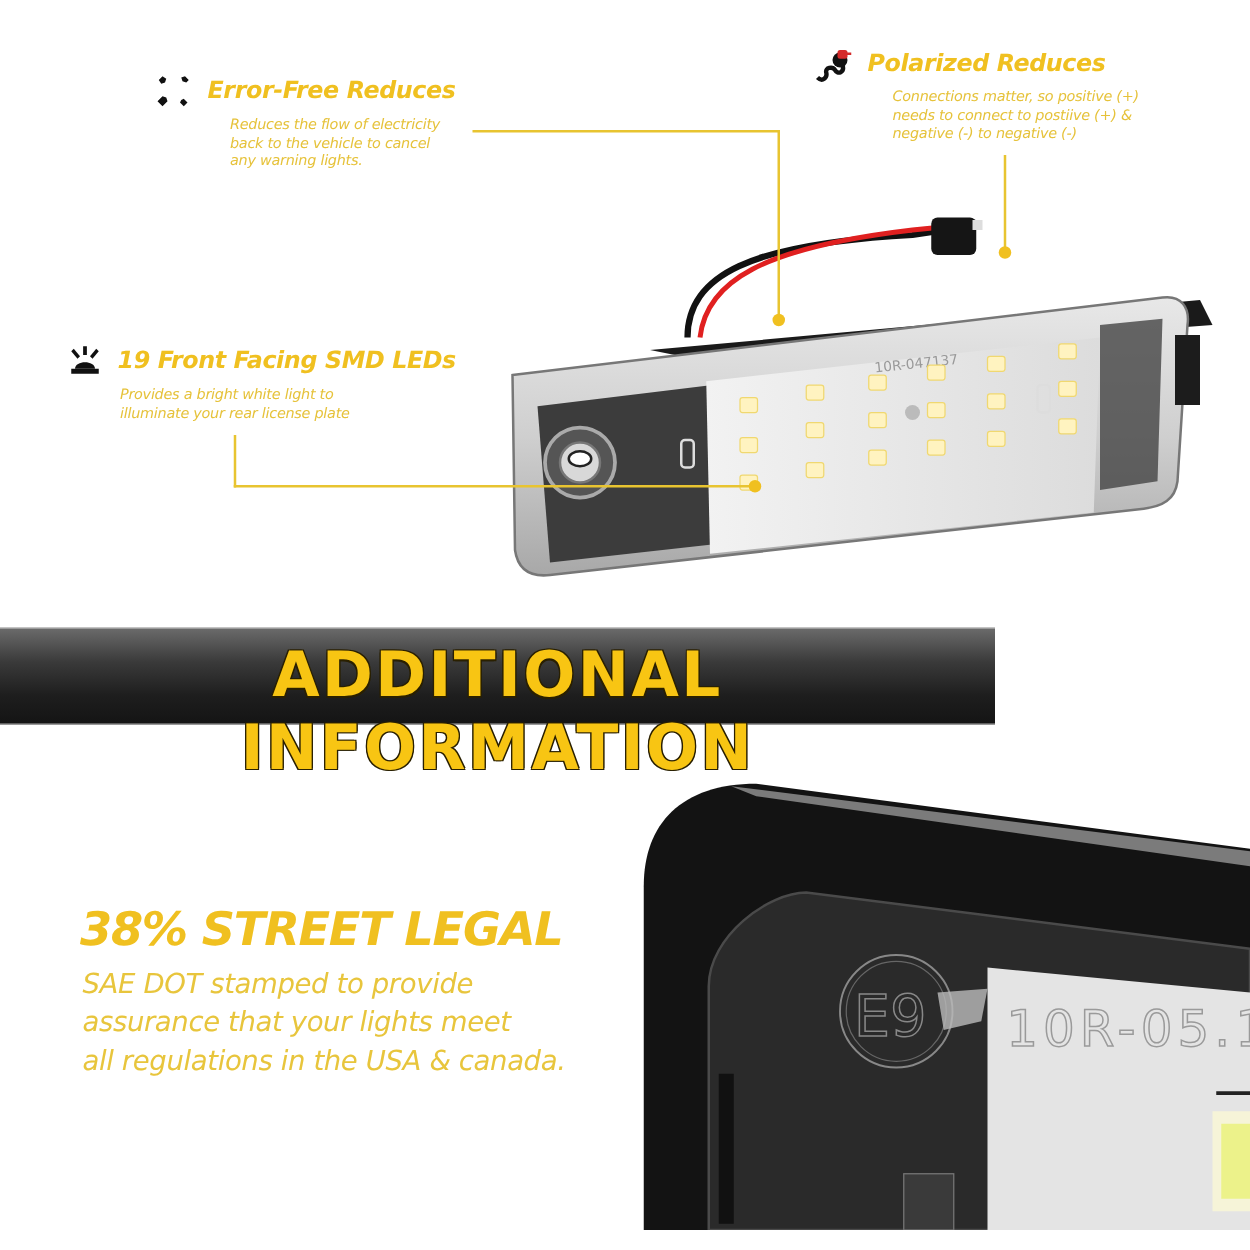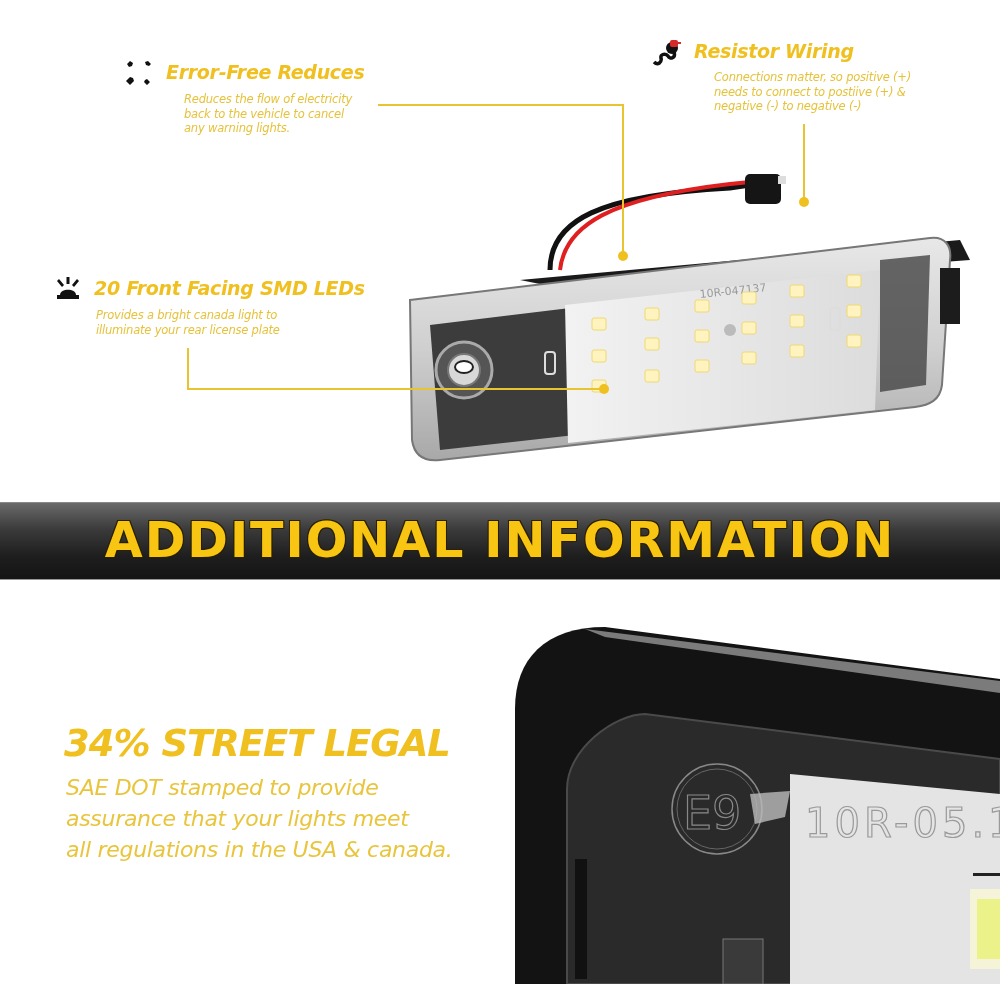--- a/index.html
+++ b/index.html
@@ -4,21 +4,21 @@
 <style>
   html, body { margin:0; padding:0; }
   body { width:1000px; height:1000px; background:#ffffff; position:relative; overflow:hidden; font-family:"DejaVu Sans", sans-serif; }
   .abs { position:absolute; }
   .feat-title { font-family:"DejaVu Sans", sans-serif; font-weight:bold; font-style:italic; font-size:19px; color:#F0C020; letter-spacing:-0.3px; white-space:nowrap; }
   .feat-desc { font-family:"DejaVu Sans", sans-serif; font-style:italic; font-size:11.5px; line-height:14.5px; color:#E6C23A; white-space:pre-line; letter-spacing:-0.2px; }
   .icon { color:#111; }
   .line { position:absolute; background:#E8C430; }
   .dot { position:absolute; width:10px; height:10px; border-radius:50%; background:#F0C020; }
 
-  .banner { position:absolute; left:0; top:502px; width:1000px; height:76px;
+  .banner { position:absolute; left:0; top:502px; width:796px; height:76px;
     background:linear-gradient(to bottom, #6a6a6a 0%, #3a3a3a 35%, #1e1e1e 70%, #141414 100%);
     border-top:1px solid #888; border-bottom:1px solid #999; }
   .banner-text { position:absolute; left:0; right:0; top:8px; text-align:center;
     font-family:"DejaVu Sans", sans-serif; font-weight:bold; font-size:50px; letter-spacing:2px;
     color:#F8C513; transform:scaleX(0.98);
     text-shadow:-1px -1px 0 #2a2000, 1px -1px 0 #2a2000, -1px 1px 0 #2a2000, 1px 1px 0 #2a2000; }
 
   .legal-title { font-family:"DejaVu Sans", sans-serif; font-weight:bold; font-style:italic; font-size:37px; color:#F0C020; letter-spacing:-1px; white-space:nowrap; }
   .legal-desc { font-family:"DejaVu Sans", sans-serif; font-style:italic; font-size:22px; line-height:31px; color:#E8C53C; white-space:pre-line; letter-spacing:-0.3px; }
 </style>
@@ -40,38 +40,38 @@
 
 <div class="abs" style="left:652px; top:38px;">
   <span class="abs icon" style="left:0; top:0; width:30px; height:28px;">
     <svg width="30" height="28" viewBox="0 0 30 28">
       <path d="M2 24 C6 28 10 24 9 20 C8 16 14 15 16 18 C18 22 24 20 22 14" stroke="#111" stroke-width="3.5" fill="none"></path>
       <circle cx="20" cy="10" r="6" fill="#111"></circle>
       <rect x="18" y="2" width="8" height="7" rx="2" fill="#D42A2A"></rect>
       <rect x="24" y="4" width="5" height="2" fill="#D42A2A"></rect>
     </svg>
   </span>
-  <div class="abs feat-title" style="left:42px; top:2px;">Resistor Wiring</div>
+  <div class="abs feat-title" style="left:42px; top:2px;">Polarized Reduces</div>
   <div class="abs feat-desc" style="left:42px; top:32px; width:240px;margin-left:20px;">Connections matter, so positive (+)
 needs to connect to postiive (+) &amp;
 negative (-) to negative (-)</div>
 </div>
 
 <div class="abs" style="left:54px; top:276px;">
   <span class="abs icon" style="left:0; top:0; width:28px; height:24px;">
     <svg width="28" height="24" viewBox="0 0 28 24">
       <rect x="12.5" y="1" width="3" height="7" fill="#111"></rect>
       <path d="M3 5 L5 3 L10 9 L8 11 Z" fill="#111"></path>
       <path d="M25 5 L23 3 L18 9 L20 11 Z" fill="#111"></path>
       <path d="M6 19 C6 12 22 12 22 19 Z" fill="#111"></path>
       <rect x="3" y="19" width="22" height="4" fill="#111"></rect>
     </svg>
   </span>
-  <div class="abs feat-title" style="left:40px; top:1px;">20 Front Facing SMD LEDs</div>
-  <div class="abs feat-desc" style="left:42px; top:32px; width:240px;">Provides a bright canada light to
+  <div class="abs feat-title" style="left:40px; top:1px;">19 Front Facing SMD LEDs</div>
+  <div class="abs feat-desc" style="left:42px; top:32px; width:240px;">Provides a bright white light to
 illuminate your rear license plate</div>
 </div>
 
 <div class="abs" style="left:400px; top:160px; width:580px; height:310px;">
   <svg width="580" height="310" viewBox="0 0 580 310">
     <defs>
       <linearGradient id="housing" x1="0" y1="0" x2="0" y2="1">
         <stop offset="0" stop-color="#e8e8e8"></stop>
         <stop offset="0.5" stop-color="#cfcfcf"></stop>
         <stop offset="1" stop-color="#a8a8a8"></stop>
@@ -144,21 +144,21 @@
 <div>
   <div class="line" style="left:187px; top:348px; width:2px; height:42px;"></div>
   <div class="line" style="left:187px; top:388px; width:418px; height:2px;"></div>
   <div class="dot" style="left:599px; top:384px;"></div>
 </div>
 
 <div class="banner">
   <div class="banner-text">ADDITIONAL INFORMATION</div>
 </div>
 
-<div class="abs legal-title" style="left:64px; top:722px;">34% STREET LEGAL</div>
+<div class="abs legal-title" style="left:64px; top:722px;">38% STREET LEGAL</div>
 <div class="abs legal-desc" style="left:66px; top:772px; width:430px;">SAE DOT stamped to provide
 assurance that your lights meet
 all regulations in the USA &amp; canada.</div>
 
 <div class="abs" style="left:505px; top:619px; width:495px; height:365px;">
   <svg width="495" height="365" viewBox="0 0 495 365">
     <defs>
       <linearGradient id="bezelTop" x1="0" y1="0" x2="0" y2="1">
         <stop offset="0" stop-color="#bdbdbd"></stop>
         <stop offset="1" stop-color="#111"></stop>

